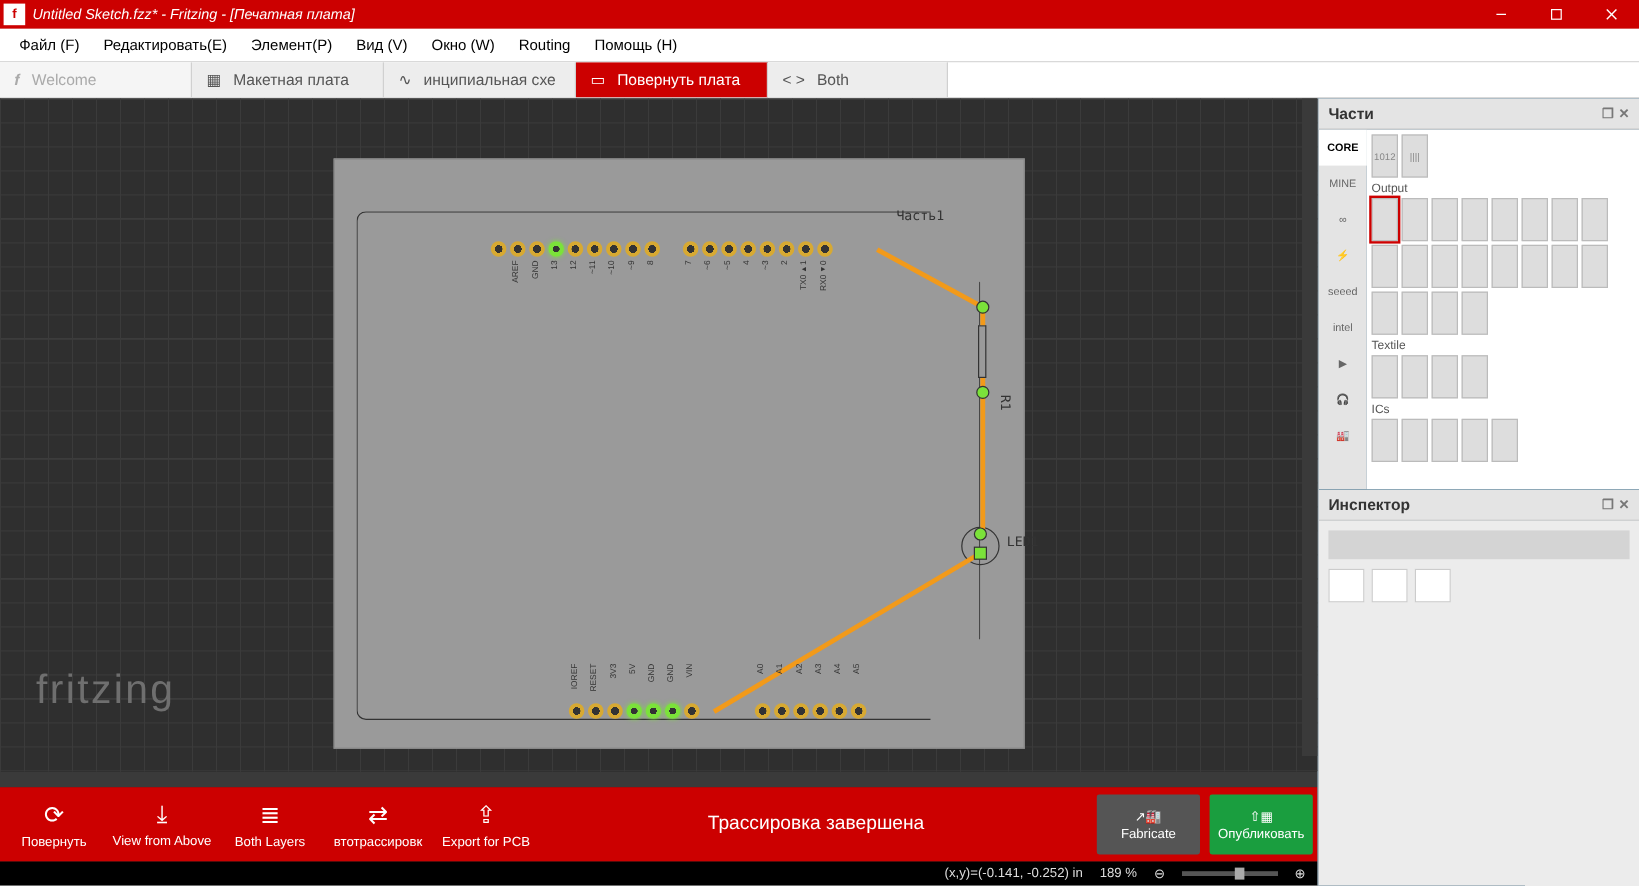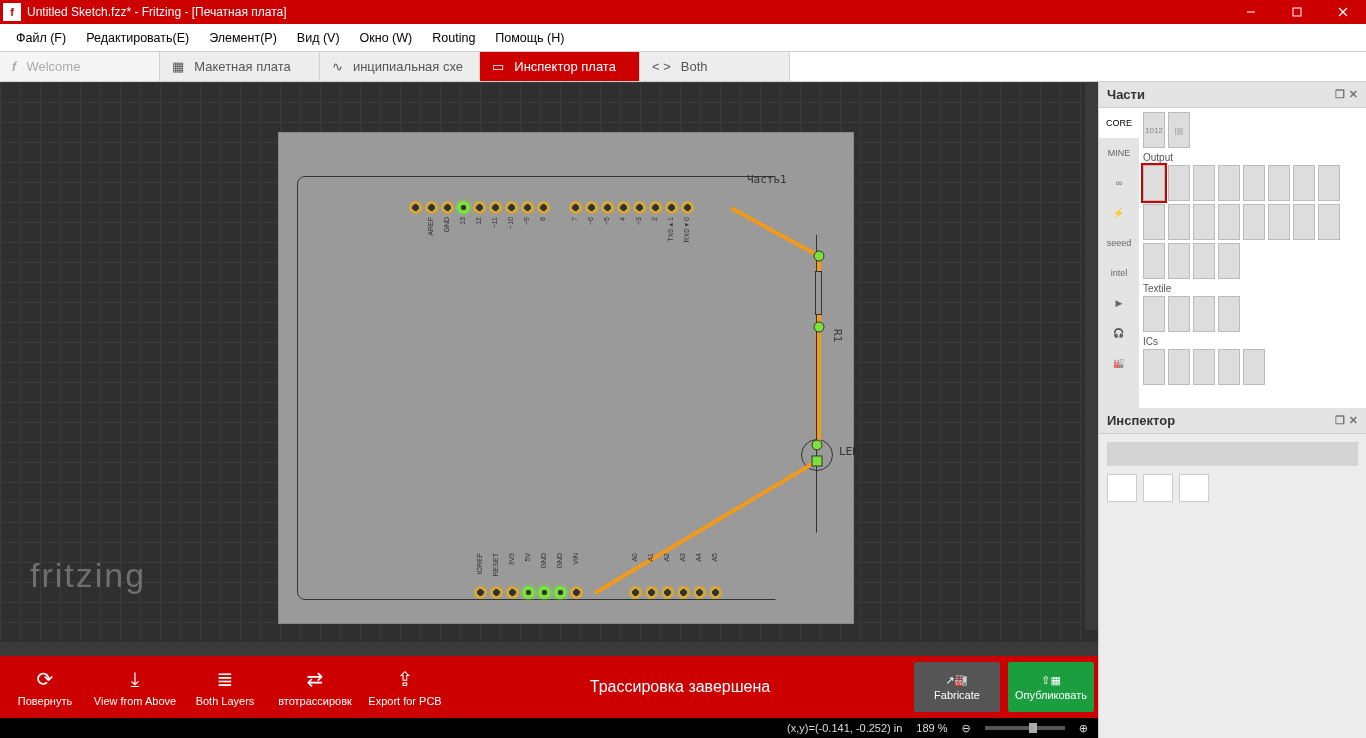--- a/index.html
+++ b/index.html
@@ -1,21 +1,21 @@
 <!DOCTYPE html>
 <html><head>
 <meta charset="utf-8">
 <style>
   * { box-sizing: border-box; margin: 0; padding: 0; font-family: "Segoe UI", Arial, sans-serif; }
   html, body { width: 1366px; height: 738px; overflow: hidden; background: #f0f0f0; }
 
   
   .title-bar { height: 24px; background: #cc0000; display: flex; align-items: center; color: #fff; font-size: 12px; }
   .title-bar .icon { width: 18px; height: 18px; background:#fff; color:#cc0000; display:flex; align-items:center; justify-content:center; font-weight:bold; margin:0 6px 0 3px; font-size:11px; }
-  .title-bar .title-text { flex: 1; }
+  .title-bar .title-text { flex: 1; font-style: italic; }
   .title-bar .win-btn { width: 46px; height: 24px; display:flex; align-items:center; justify-content:center; cursor:pointer; }
 
   
   .menu-bar { height: 28px; background: #fff; display:flex; align-items:center; padding: 0 6px; font-size:12.5px; color:#000; border-bottom:1px solid #d0d0d0; }
   .menu-bar .m { padding: 4px 10px; cursor:pointer; }
 
   
   .view-tabs { height: 30px; background:#fff; display:flex; align-items:stretch; font-size:13px; border-bottom:1px solid #d0d0d0; }
   .view-tabs .tab { display:flex; align-items:center; padding:0 12px; background:#ededed; border-right:1px solid #d0d0d0; color:#555; cursor:pointer; }
   .view-tabs .tab.first { background:#f5f5f5; color:#aaa; }
@@ -69,21 +69,21 @@
   
   .right-col { width:268px; display:flex; flex-direction:column; background:#0c4a6e; border-left:1px solid #ccc; }
   .panel-title { height:26px; background:#e4e4e4; border-bottom:1px solid #ccc; display:flex; align-items:center; padding:0 8px; font-size:13px; color:#333; font-weight:600; }
   .panel-title .sp { flex:1; }
   .panel-title .pbtn { cursor:pointer; margin-left:4px; color:#777; font-size:11px; }
   .parts-head { height:26px; display:flex; align-items:center; padding:0 4px; background:#e4e4e4; font-size:14px; font-weight:bold; }
   .parts-head .srch { width:24px; height:22px; display:flex; align-items:center; justify-content:center; background:#ddd; margin-right:8px; cursor:pointer; }
   .parts-body { flex: 0 0 300px; display:flex; overflow:hidden; }
   .bins { width:40px; background:#e4e4e4; display:flex; flex-direction:column; align-items:center; font-size:9px; color:#666; }
   .bins .bin { height:30px; width:100%; display:flex; align-items:center; justify-content:center; cursor:pointer; }
-  .bins .bin.active { background:#fff; color:#000; font-weight:normal; }
+  .bins .bin.active { background:#fff; color:#000; font-weight:bold; }
   .parts-list { flex:1; background:#fff; padding:4px; overflow:auto; font-size:10px; color:#555; }
   .parts-list .sec { margin:4px 0 2px; }
   .thumbs { display:flex; flex-wrap:wrap; gap:3px; }
   .thumb { width:22px; height:36px; background:#ddd; border:1px solid #bbb; cursor:pointer; display:flex; align-items:center; justify-content:center; font-size:8px; color:#888; }
   .thumb.sel { outline:2px solid #cc0000; }
   .inspector-body { flex:1; background:#ececec; padding:8px; }
   .insp-top { height:24px; background:#d4d4d4; margin-bottom:8px; }
   .insp-pills { display:flex; gap:6px; }
   .insp-pills .p { width:30px; height:28px; background:#fff; border:1px solid #ccc; }
 </style>
@@ -129,21 +129,21 @@
   <div class="tab" style="width:160px">
     <span class="ticon">▦</span>
     <span>Макетная плата</span>
   </div>
   <div class="tab" style="width:160px">
     <span class="ticon">∿</span>
     <span>инципиальная схе</span>
   </div>
   <div class="tab active" style="width:160px">
     <span class="ticon">▭</span>
-    <span>Инспектор плата</span>
+    <span>Повернуть плата</span>
   </div>
   <div class="tab" style="width:150px">
     <span class="ticon">&lt;&nbsp;&gt;</span>
     <span>Both</span>
   </div>
 </div>
 
 <div class="main">
   <div class="canvas-wrap">
     <div class="canvas-area">

